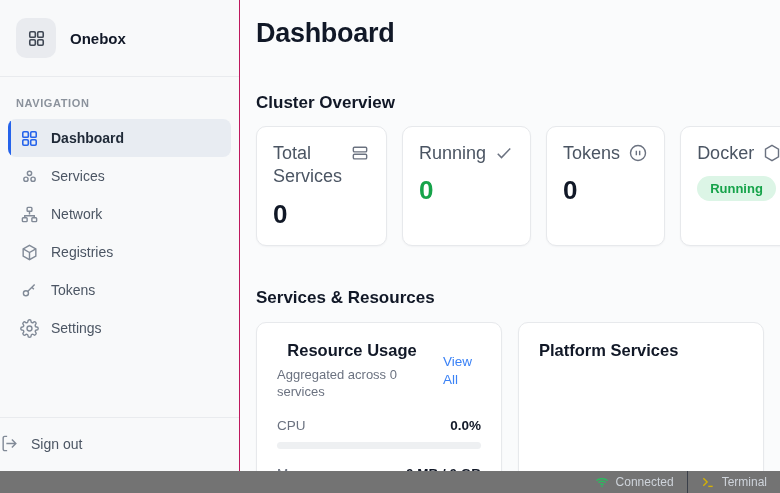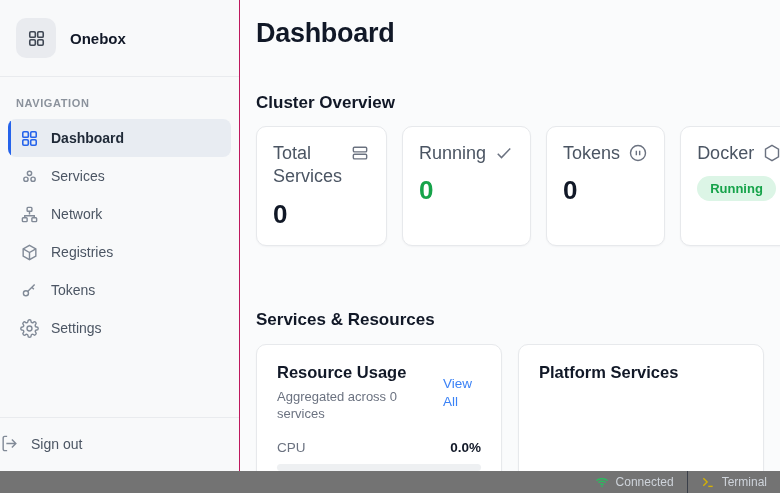--- a/index.html
+++ b/index.html
@@ -69,21 +69,21 @@
     position: absolute; left: 240px; right: 0; top: 0; bottom: 0;
     padding: 16px 16px 0 16px;
     overflow: hidden;
   }
   .page-title {
     font-size: 27px; font-weight: 700; letter-spacing: -0.3px;
     color: #111827; margin-top: 2px;
   }
   .section-heading { font-size: 17px; font-weight: 700; color: #111827; }
   .sh-cluster { margin-top: 44px; }
-  .sh-services { margin-top: 64px; }
+  .sh-services { margin-top: 42px; }
 
   .cluster-grid {
     display: grid; grid-template-columns: repeat(4, 1fr); gap: 15px;
     margin-top: 13px;
   }
   .stat-card {
     background: #ffffff;
     border: 1px solid #e7e9ec; border-radius: 10px;
     box-shadow: 0 1px 2px rgba(16,24,40,0.04);
     padding: 15px 16px; min-height: 117px;
@@ -104,21 +104,21 @@
     display: grid; grid-template-columns: 1fr 1fr; gap: 16px;
     margin-top: 14px;
   }
   .panel-card {
     background: #ffffff;
     border: 1px solid #e7e9ec; border-radius: 10px;
     box-shadow: 0 1px 2px rgba(16,24,40,0.04);
     padding: 18px 20px; height: 215px;
   }
   .panel-head { display: flex; justify-content: space-between; gap: 10px; }
-  .panel-title { font-size: 16.5px; font-weight: 700; color: #111827; }
+  .panel-title { font-size: 16.5px; font-weight: 700; color: #111827; text-align: center; }
   .panel-sub { font-size: 13px; color: #6b7280; margin-top: 6px; line-height: 1.35; }
   .panel-head-left { max-width: 150px; }
   .view-all {
     color: #3b82f6; font-size: 13.5px; line-height: 1.35;
     width: 38px; flex: 0 0 auto; cursor: pointer;
     background: none; border: none; text-align: left; padding: 0;
     font-family: inherit;
   }
   .metric { margin-top: 17px; }
   .metric-row { display: flex; justify-content: space-between; align-items: baseline; }

